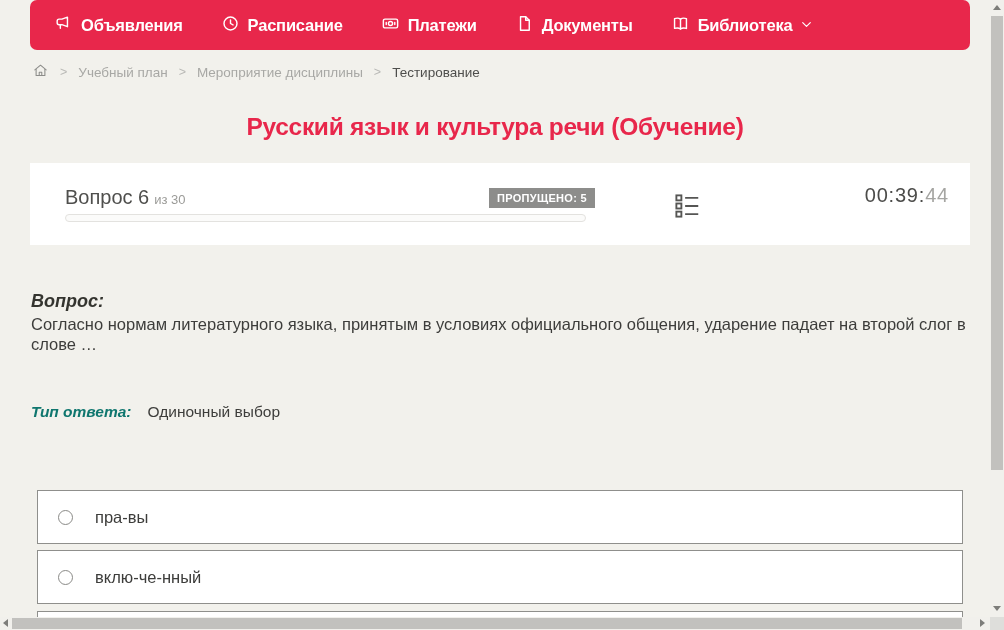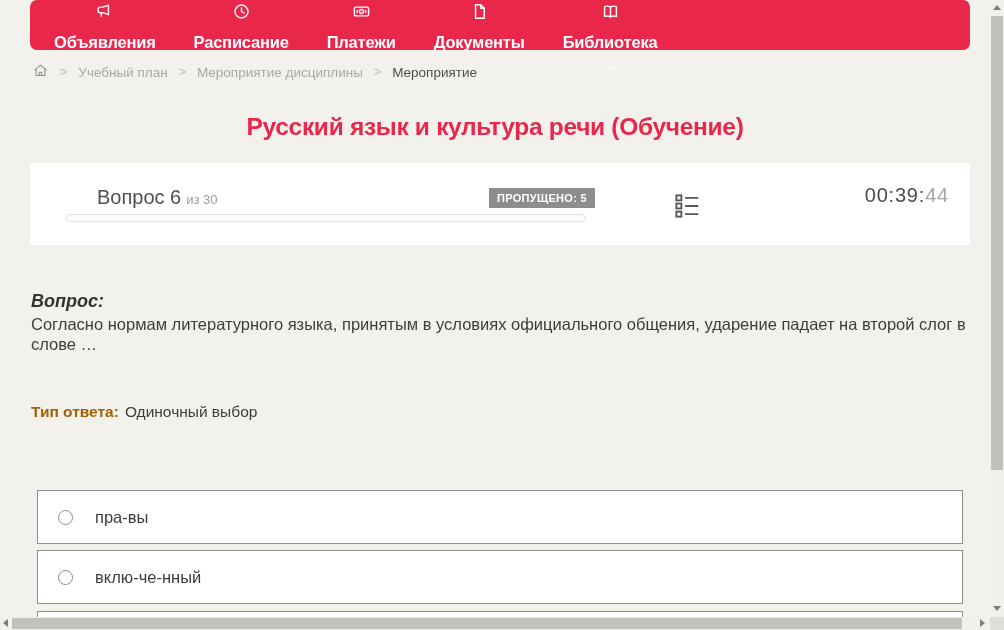--- a/index.html
+++ b/index.html
@@ -14,21 +14,21 @@
   
   .navbar {
     position:absolute; left:30px; top:0; width:940px; height:50px;
     background:#e8274b; border-radius:7px;
     display:flex; align-items:center; gap:6px; padding:0 8px;
   }
   .nav-item {
     display:flex; align-items:center; gap:8px;
     height:46px; padding:0 16px; border-radius:6px;
     color:#fff; font-weight:bold; font-size:16.5px; letter-spacing:-0.2px;
-    cursor:pointer; white-space:nowrap;flex-direction:column;
+    cursor:pointer; white-space:nowrap;
   }
   .nav-item.active { background:#16325e; }
   .nav-item svg { width:19px; height:19px; stroke:#fff; fill:none; stroke-width:1.8; stroke-linecap:round; stroke-linejoin:round; }
   .nav-item .chev svg { width:13px; height:13px; stroke-width:2.2; }
 
   
   .breadcrumb {
     position:absolute; left:32px; top:61px; height:22px;
     display:flex; align-items:center; gap:11px;
     font-size:13.5px; color:#a8a8a5;
@@ -43,21 +43,21 @@
     position:absolute; left:0; top:113px; width:990px;
     text-align:center; font-size:24.5px; font-weight:bold;
     color:#e8274b; letter-spacing:-0.3px;
   }
 
   
   .qcard {
     position:absolute; left:30px; top:163px; width:940px; height:82px;
     background:#ffffff;
   }
-  .q-num { position:absolute; left:35px; top:23px; font-size:20px; color:#4f4f4d;margin-left:32px; }
+  .q-num { position:absolute; left:35px; top:23px; font-size:20px; color:#4f4f4d; }
   .q-num .of { font-size:13px; color:#9b9b98; margin-left:5px; }
   .progress {
     position:absolute; left:35px; top:51px; width:521px; height:8px;
     background:#fbfbfa; border:1px solid #e3e2df; border-radius:5px; overflow:hidden;
   }
   .progress-fill { height:100%; background:#e8274b; width:0; }
   .badge {
     position:absolute; left:459px; top:25px;
     background:#8d8d8b; color:#fff; font-size:11px; font-weight:bold;
     letter-spacing:.3px; padding:4px 8px; border-radius:0;
@@ -67,21 +67,21 @@
   .timer {
     position:absolute; right:21px; top:21px;
     font-size:20px; font-weight:300; color:#4c4c4a; letter-spacing:.8px;
   }
   .timer .secs { color:#a5a5a2; }
 
   
   .q-label { position:absolute; left:31px; top:291px; font-size:18px; font-weight:bold; font-style:italic; color:#34342f; }
   .q-text  { position:absolute; left:31px; top:314px; width:938px; font-size:16.5px; line-height:20px; color:#3d3d3b; }
   .a-type  { position:absolute; left:31px; top:403px; font-size:15.5px; color:#3d3d3b; }
-  .a-type b { margin-right:6px; color:#a16207; }
+  .a-type b { font-style:italic; margin-right:16px; color:#0f766e; }
 
   
   .option {
     position:absolute; left:37px; width:926px; height:54px;
     background:#fff; border:1px solid #8f8f8c;
     display:flex; align-items:center; gap:22px; padding:0 20px;
     cursor:pointer;
   }
   .radio {
     width:15px; height:15px; border:1px solid #8a8a87; border-radius:50%;
@@ -151,21 +151,21 @@
   <span class="home"><svg viewBox="0 0 24 24">
         <path d="M4 11.2L12 4.5l8 6.7"></path>
         <path d="M5.8 10.2V19h12.4v-8.8"></path>
         <path d="M10.2 19v-4.6h3.6V19"></path>
       </svg></span>
   <span class="crumb-sep">&gt;</span>
   <span class="crumb">Учебный план</span>
   <span class="crumb-sep">&gt;</span>
   <span class="crumb">Мероприятие дисциплины</span>
   <span class="crumb-sep">&gt;</span>
-  <span class="crumb current">Мероприятие</span>
+  <span class="crumb current">Тестирование</span>
 </div>
 
 <h1 class="page-title">Русский язык и культура речи (Обучение)</h1>
 
 <div class="qcard">
   <div class="q-num">
     <span>Вопрос 6</span><span class="of">из 30</span>
   </div>
   <div class="progress">
     <div class="progress-fill" style="width: 0%;"></div>

